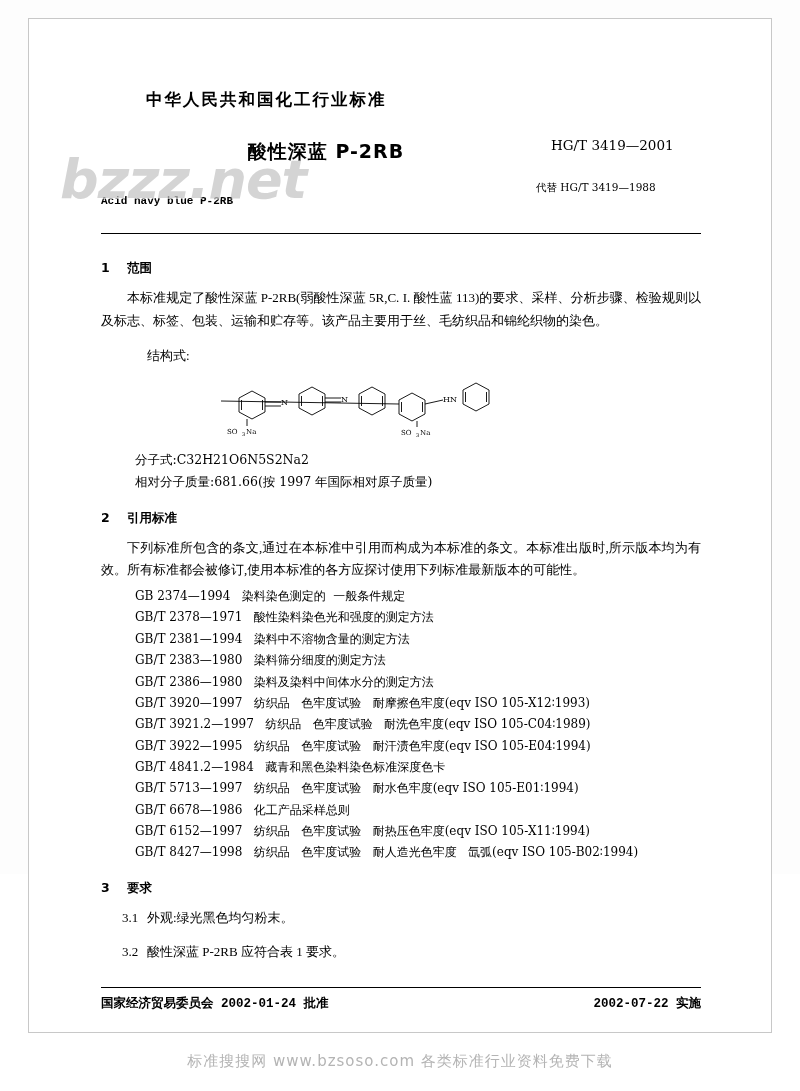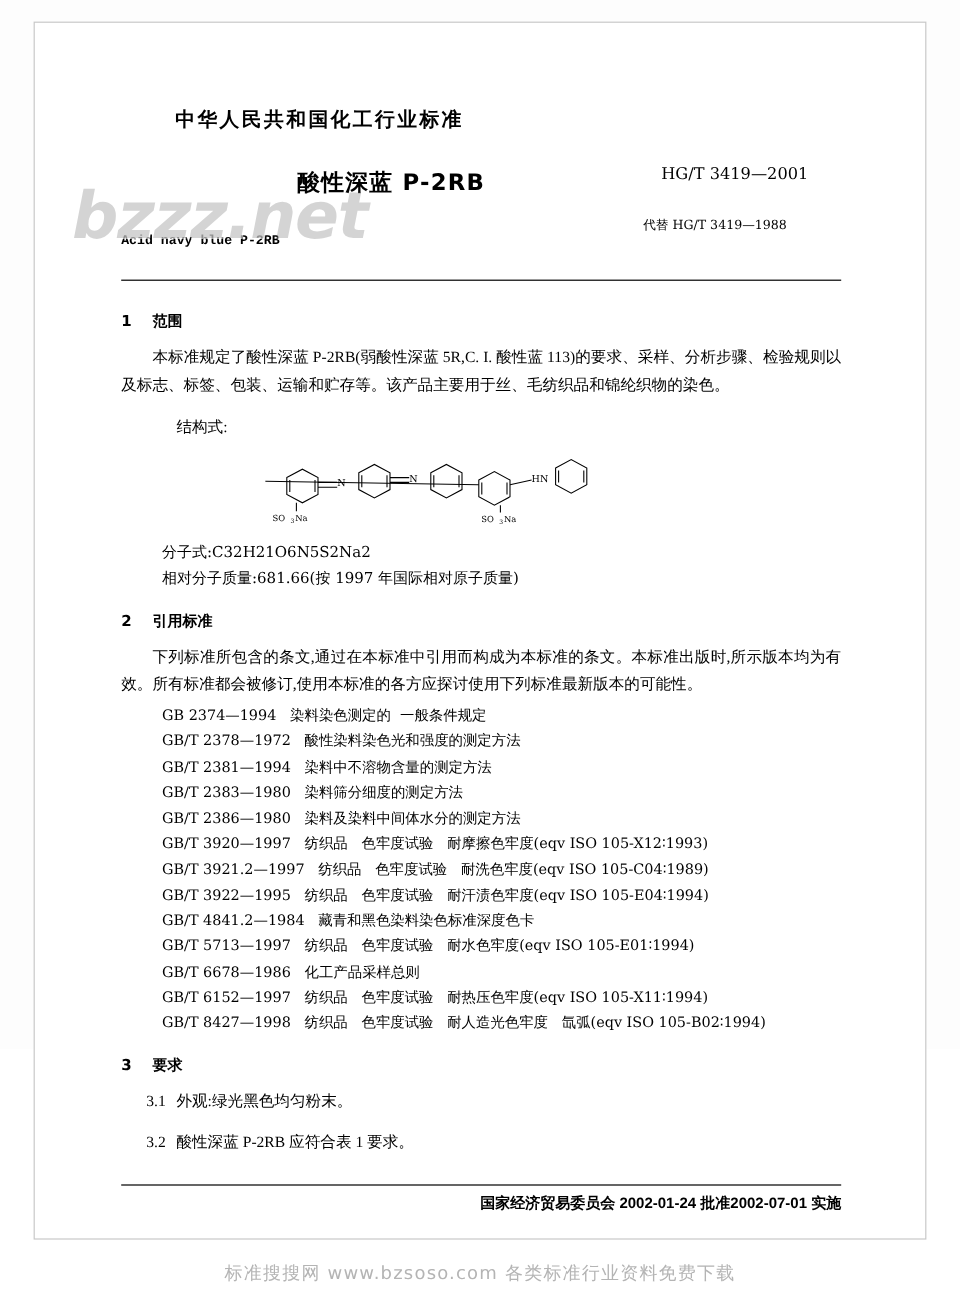--- a/index.html
+++ b/index.html
@@ -152,22 +152,22 @@
     width: 100%;
   }
   .footer {
     position: absolute;
     left: 72px;
     top: 968px;
     width: 600px;
   }
   .footer-row {
     display: flex;
-    justify-content: flex-end;
-    font-family: Liberation Sans, sans-serif;
+    justify-content: space-between;
+    font-family: Liberation Mono, monospace;
     font-size: 12.5px;
     font-weight: bold;
     padding-top: 7px;
   }
 
   
   .wm-main {
     position: absolute;
     left: 60px;
     top: 148px;
@@ -272,21 +272,21 @@
       <div class="formula-line">
         <span>相对分子质量:</span><span>681.66(按 1997 年国际相对原子质量)</span>
       </div>
 
       <div class="sec-head">
         <span class="num">2</span><span>引用标准</span>
       </div>
       <p class="para">下列标准所包含的条文,通过在本标准中引用而构成为本标准的条文。本标准出版时,所示版本均为有效。所有标准都会被修订,使用本标准的各方应探讨使用下列标准最新版本的可能性。</p>
       <ul class="ref-list">
         <li>GB 2374—1994   染料染色测定的  一般条件规定</li>
-        <li>GB/T 2378—1972   酸性染料染色光和强度的测定方法</li>
+        <li>GB/T 2378—1971   酸性染料染色光和强度的测定方法</li>
         <li>GB/T 2381—1994   染料中不溶物含量的测定方法</li>
         <li>GB/T 2383—1980   染料筛分细度的测定方法</li>
         <li>GB/T 2386—1980   染料及染料中间体水分的测定方法</li>
         <li>GB/T 3920—1997   纺织品   色牢度试验   耐摩擦色牢度(eqv ISO 105-X12∶1993)</li>
         <li>GB/T 3921.2—1997   纺织品   色牢度试验   耐洗色牢度(eqv ISO 105-C04∶1989)</li>
         <li>GB/T 3922—1995   纺织品   色牢度试验   耐汗渍色牢度(eqv ISO 105-E04∶1994)</li>
         <li>GB/T 4841.2—1984   藏青和黑色染料染色标准深度色卡</li>
         <li>GB/T 5713—1997   纺织品   色牢度试验   耐水色牢度(eqv ISO 105-E01∶1994)</li>
         <li>GB/T 6678—1986   化工产品采样总则</li>
         <li>GB/T 6152—1997   纺织品   色牢度试验   耐热压色牢度(eqv ISO 105-X11∶1994)</li>
@@ -302,21 +302,21 @@
       <div class="sub-line">
         <span class="lbl">3.2</span><span>酸性深蓝 P-2RB 应符合表 1 要求。</span>
       </div>
 
     </div>
 
     <div class="footer">
       <hr class="foot-rule">
       <div class="footer-row">
         <span>国家经济贸易委员会 2002-01-24 批准</span>
-        <span>2002-07-01 实施</span>
+        <span>2002-07-22 实施</span>
       </div>
     </div>
 
   </div>
 
   <div class="wm-main">bzzz.net</div>
   <div class="wm-bottom">标准搜搜网 www.bzsoso.com 各类标准行业资料免费下载</div>
 </div>
 
 </body></html>

